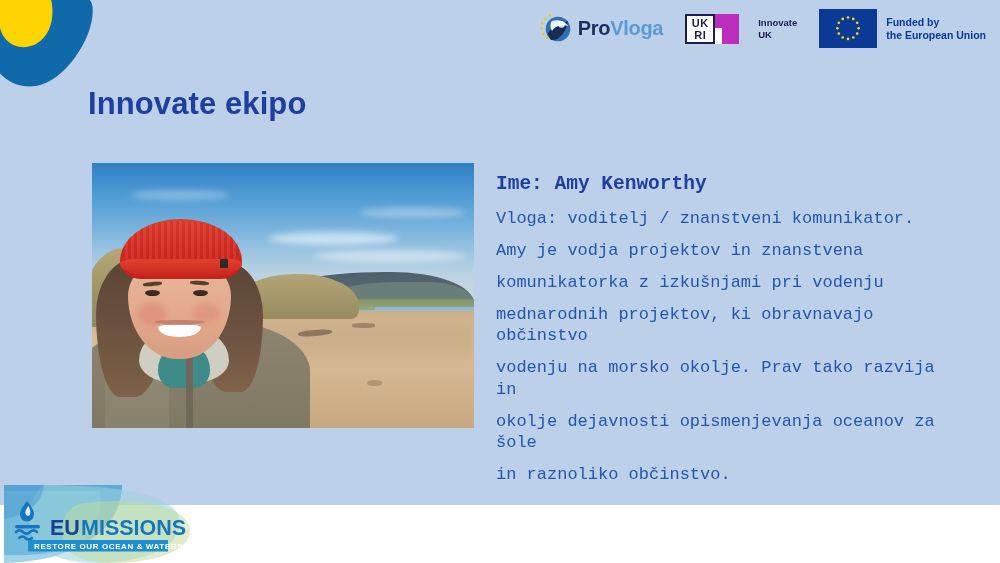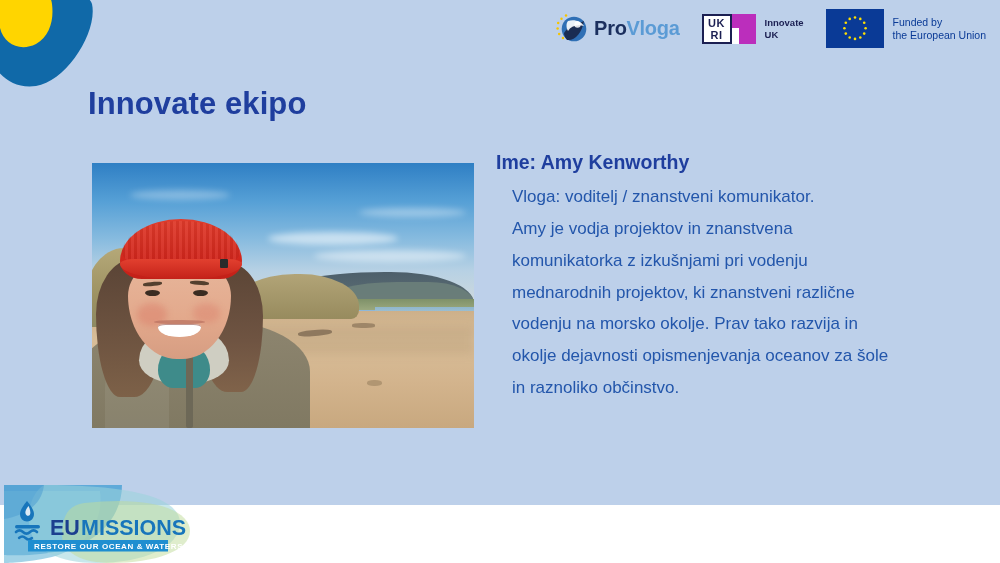--- a/index.html
+++ b/index.html
@@ -214,32 +214,33 @@
   }
   .ph-hat-tag {
     position: absolute; left: 60%; top: 24%; width: 3.5%; height: 4%;
     background: #2b2b2b; border-radius: 1px;
   }
 
   
   .bio {
     position: absolute;
     left: 496px;
-    top: 150px;
+    top: 172px;
     width: 440px;
+    font-family: Liberation Mono, monospace;
   }
   .bio-name {
     margin: 0 0 12px 0;
     font-size: 19.5px;
     font-weight: bold;
     color: #1f3e9e;
     line-height: 1.25;
   }
   .bio-body p {
-    margin: 0 0 10px 16px;
+    margin: 0 0 10px 0;
     font-size: 17px;
     color: #2356ab;
     line-height: 1.28;
   }
   .bio-body p:last-child { margin-bottom: 0; }
 
   
   .footer {
     position: absolute;
     left: 0; right: 0; bottom: 0;
@@ -267,21 +268,21 @@
   .probleu { gap: 5px; }
   .probleu-mark { width: 34px; height: 34px; }
   .probleu-text {
     font-size: 20px; font-weight: bold; letter-spacing: -0.3px;
     white-space: nowrap;
   }
   .probleu-text .pro { color: #1b2f5e; }
   .probleu-text .bleu { color: #5b9bd5; }
 
   
-  .ukri { gap: 7px; }
+  .ukri { gap: 17px; }
   .ukri-mark { position: relative; width: 56px; height: 30px; }
   .ukri-box {
     position: absolute; left: 0; top: 0; width: 30px; height: 30px;
     background: #ffffff; border: 2px solid #1b1f52; box-sizing: border-box;
     color: #1b1f52; font-weight: bold; font-size: 11px; line-height: 12.5px;
     text-align: center; letter-spacing: 0.5px; padding-top: 1px;
   }
   .ukri-magenta {
     position: absolute; left: 26px; top: 0; width: 28px; height: 30px;
     background: #bb2ebc;
@@ -296,21 +297,21 @@
   }
 
   
   .eu-funded { gap: 9px; }
   .eu-flag {
     width: 58px; height: 39px; background: #0a3a96;
     position: relative; flex: 0 0 auto;
   }
   .eu-funded-text {
     font-size: 10.5px; line-height: 13px; color: #0a3a96;
-    font-weight: normal; white-space: nowrap;
+    font-weight: bold; white-space: nowrap;
   }
 </style>
 </head>
 <body>
 
 <div class="slide">
 
   <div class="brand-mark">
     <svg viewBox="0 0 112 112" xmlns="http://www.w3.org/2000/svg" aria-hidden="true">
       <path d="M -10 -6 C 52 -12 96 4 100 18 C 106 46 74 96 44 100 C 16 104 -2 82 -6 58 C -9 38 -10 14 -10 -6 Z" fill="#1069a8"></path>
@@ -363,21 +364,21 @@
       </div>
     </div>
   </div>
 
   <div class="bio">
     <div class="bio-name">Ime: Amy Kenworthy</div>
     <div class="bio-body">
       <p>Vloga: voditelj / znanstveni komunikator.</p>
       <p>Amy je vodja projektov in znanstvena</p>
       <p>komunikatorka z izkušnjami pri vodenju</p>
-      <p>mednarodnih projektov, ki znanstveni različne</p>
+      <p>mednarodnih projektov, ki obravnavajo občinstvo</p>
       <p>vodenju na morsko okolje. Prav tako razvija in</p>
       <p>okolje dejavnosti opismenjevanja oceanov za šole</p>
       <p>in raznoliko občinstvo.</p>
     </div>
   </div>
 
   <div class="footer"></div>
 
   <div class="eu-missions-logo">
     <svg width="205" height="78" viewBox="0 0 205 78" xmlns="http://www.w3.org/2000/svg">

